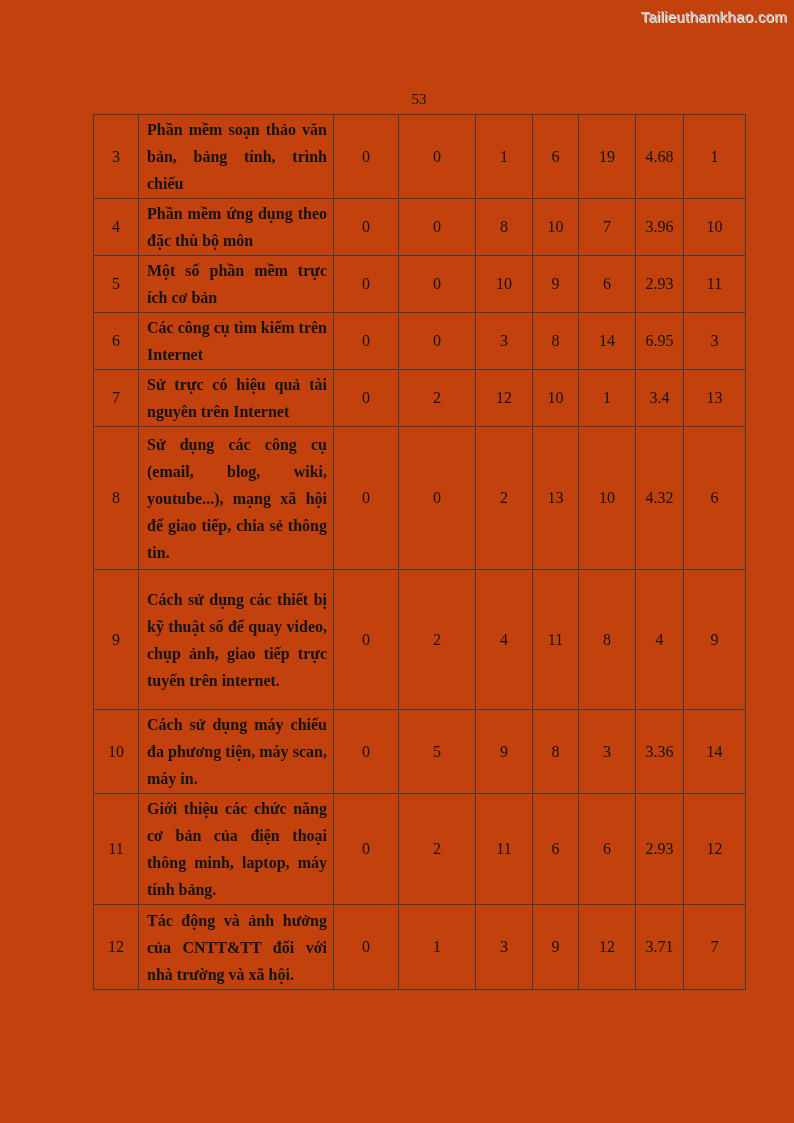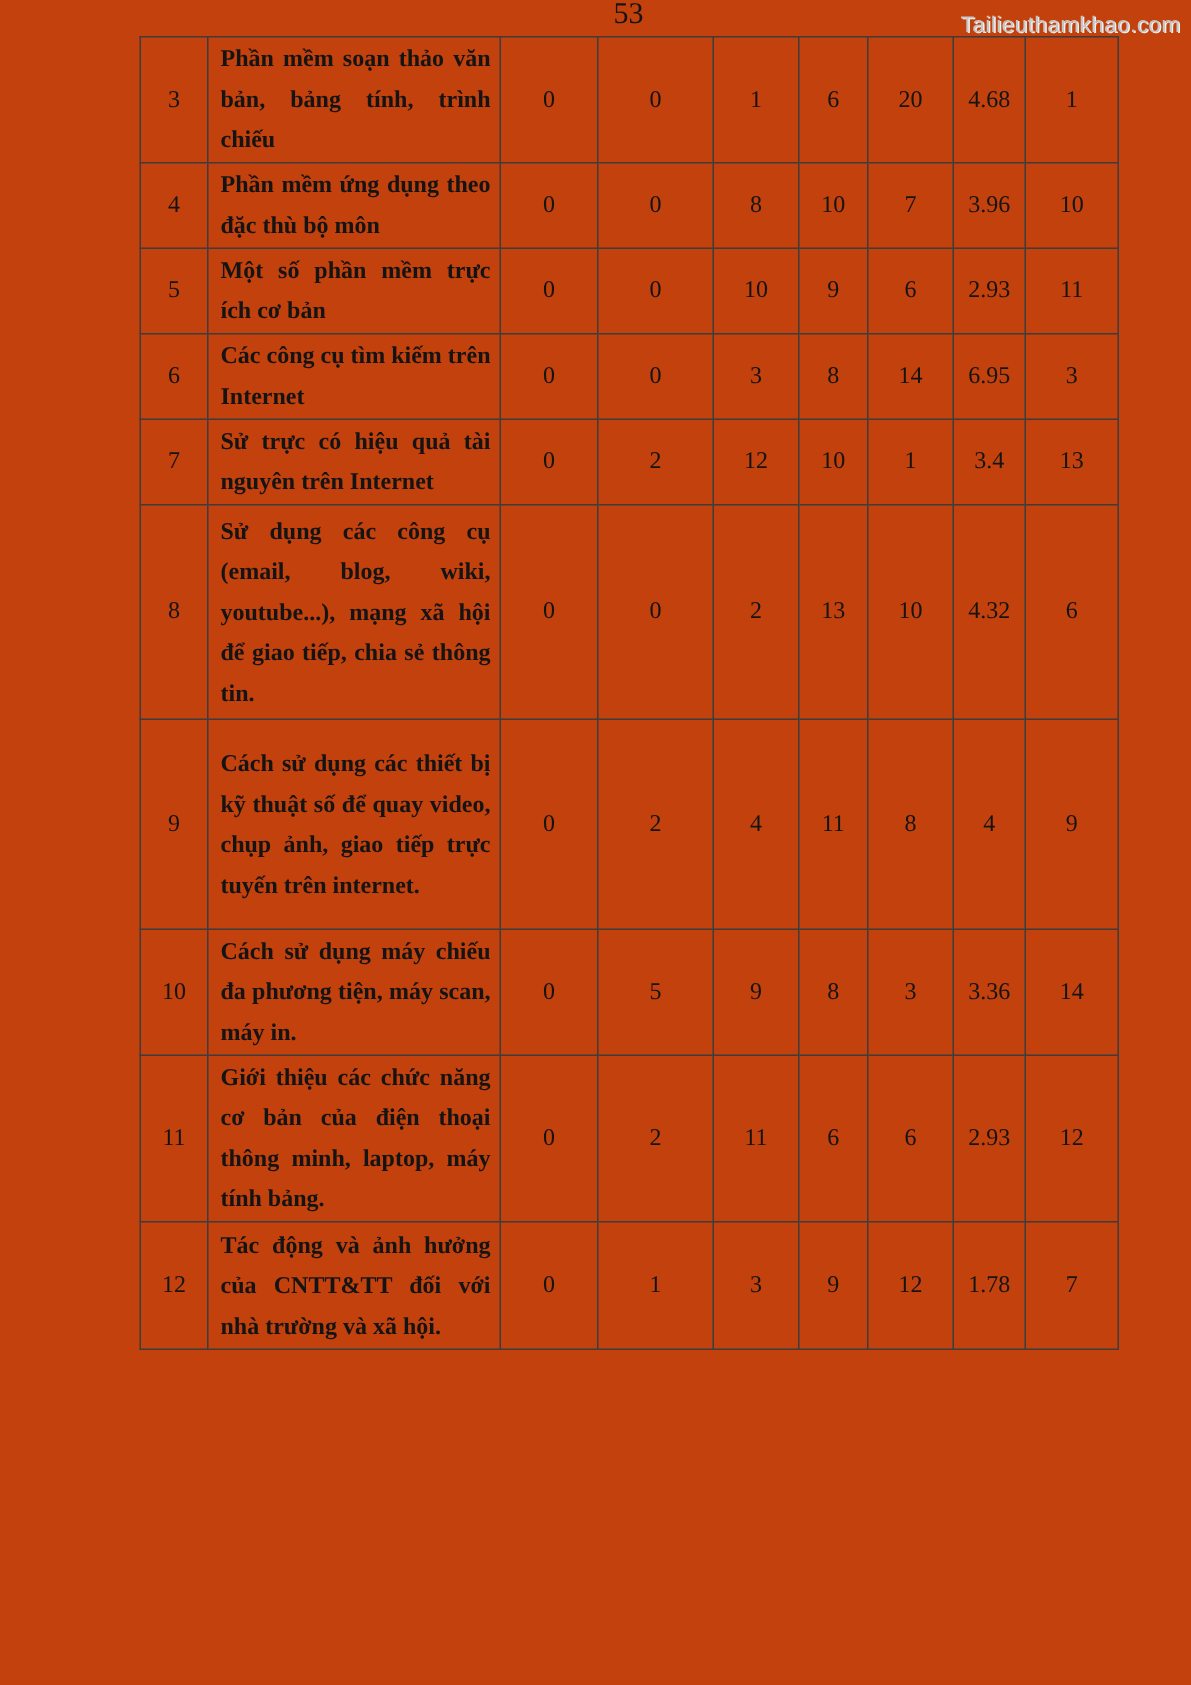--- a/index.html
+++ b/index.html
@@ -17,24 +17,25 @@
     top: 8px;
     right: 7px;
     font-family: "Liberation Sans", sans-serif;
     font-size: 15px;
     letter-spacing: 0.3px;
     color: #c6c6c6;
     text-shadow: 1px 1px 0 #f0f0f0;
     user-select: none;
   }
   .page-number {
+    padding-top: 90px;
     margin-left: 93px;
     width: 652px;
     text-align: center;
-    font-size: 20px;
+    font-size: 15px;
     line-height: 18px;
   }
   table.results {
     border-collapse: collapse;
     table-layout: fixed;
     width: 652px;
     margin-left: 93px;
     margin-top: 6px;
   }
   table.results td {
@@ -89,21 +90,21 @@
       <col style="width:62px">
     </colgroup>
     <tbody>
         <tr>
       <td class="c-no">3</td>
       <td class="c-desc">Phần mềm soạn thảo văn bản, bảng tính, trình chiếu</td>
       <td class="c-num">0</td>
       <td class="c-num">0</td>
       <td class="c-num">1</td>
       <td class="c-num">6</td>
-      <td class="c-num">20</td>
+      <td class="c-num">19</td>
       <td class="c-num">4.68</td>
       <td class="c-num">1</td>
     </tr>
         <tr>
       <td class="c-no">4</td>
       <td class="c-desc">Phần mềm ứng dụng theo đặc thù bộ môn</td>
       <td class="c-num">0</td>
       <td class="c-num">0</td>
       <td class="c-num">8</td>
       <td class="c-num">10</td>
@@ -189,19 +190,19 @@
       <td class="c-num">12</td>
     </tr>
         <tr>
       <td class="c-no">12</td>
       <td class="c-desc">Tác động và ảnh hưởng của CNTT&amp;TT đối với nhà trường và xã hội.</td>
       <td class="c-num">0</td>
       <td class="c-num">1</td>
       <td class="c-num">3</td>
       <td class="c-num">9</td>
       <td class="c-num">12</td>
-      <td class="c-num">1.78</td>
+      <td class="c-num">3.71</td>
       <td class="c-num">7</td>
     </tr>
       </tbody>
   </table>
 
 </div>
 
 </body></html>

